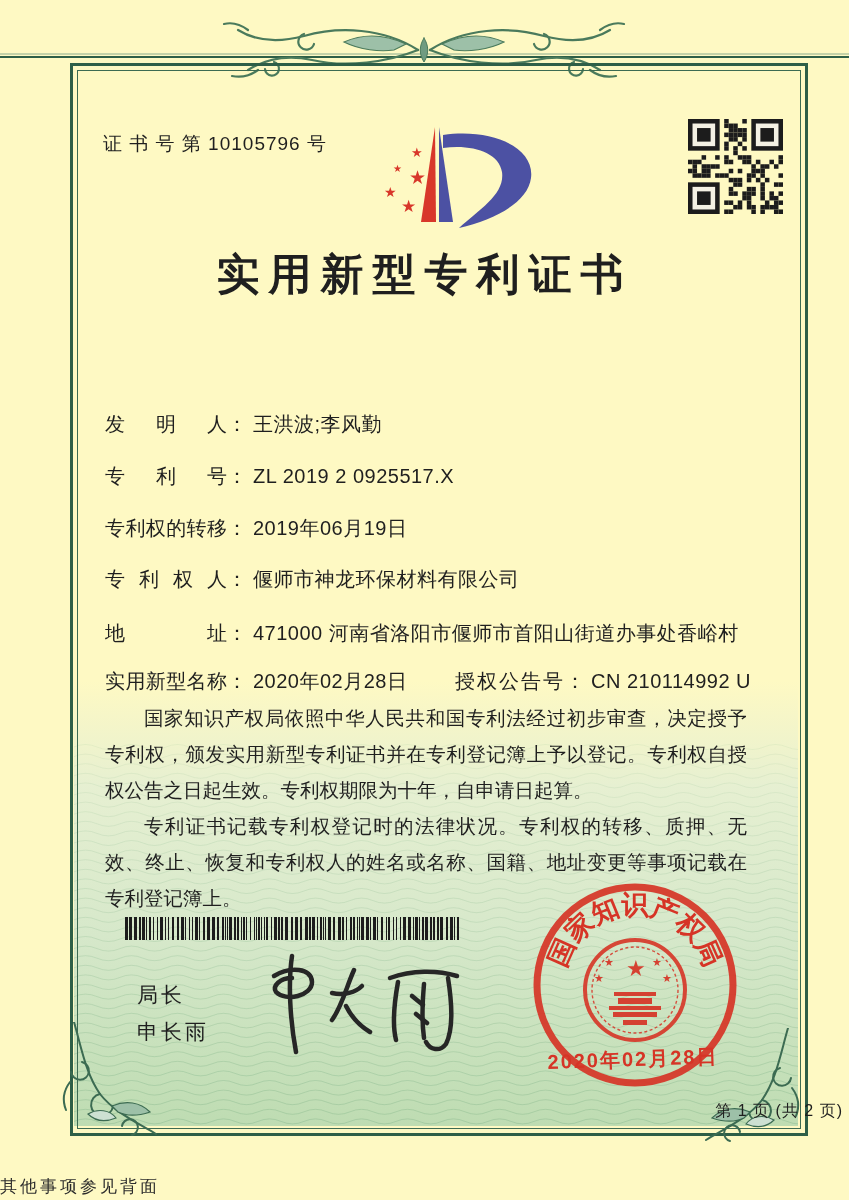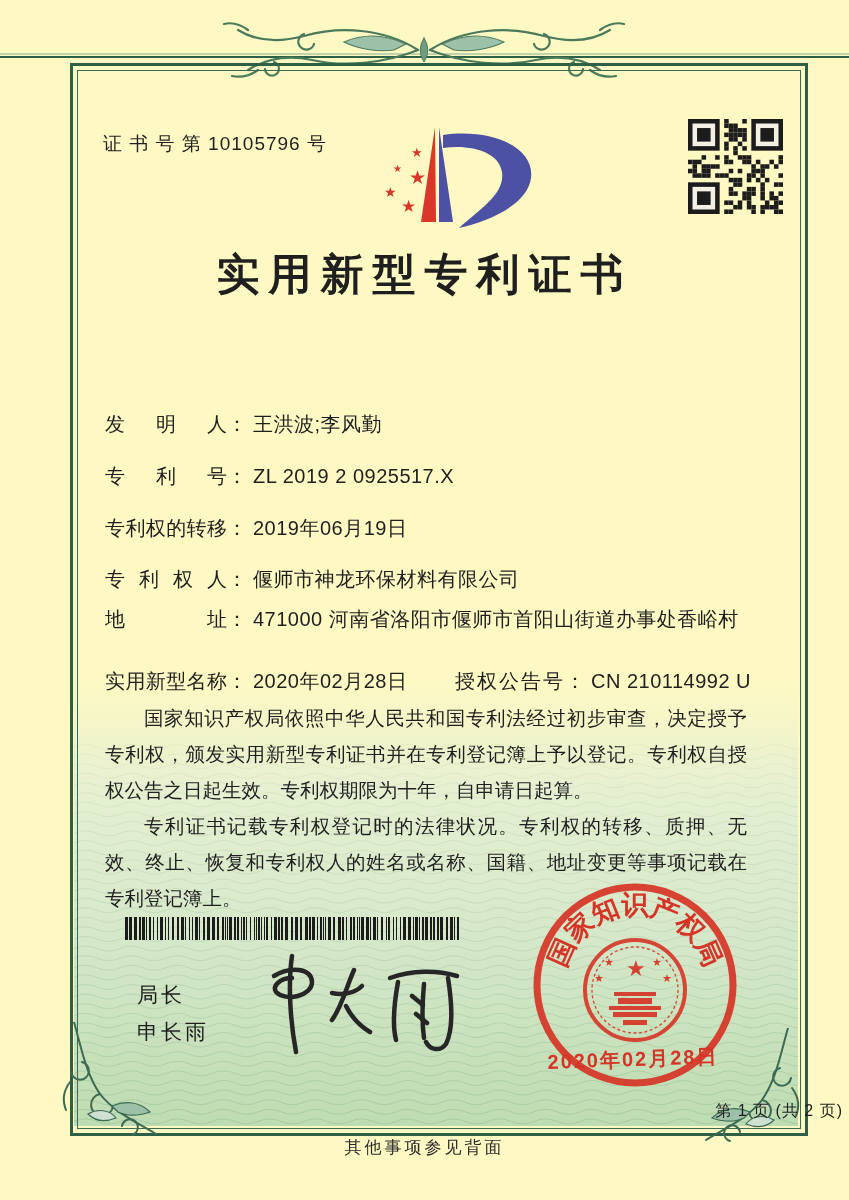--- a/index.html
+++ b/index.html
@@ -30,21 +30,21 @@
   .fcolon{display:inline-block;margin-right:6px;}
   .fvalue{letter-spacing:0.5px;}
   .grant-group2{position:absolute;left:350px;top:0;}
   .grant-group2 .glabel{letter-spacing:2px;}
   .body-par{position:absolute;left:105px;width:642px;font-size:19.5px;line-height:36px;
     text-align:justify;text-indent:2em;}
   .signer{position:absolute;left:137px;font-size:21px;letter-spacing:3px;text-align:center;}
   .seal-date{position:absolute;left:526px;top:1046px;width:214px;text-align:center;
     color:#d63426;font-size:20px;letter-spacing:2px;font-weight:bold;transform:rotate(-2deg);}
   .page-num{position:absolute;left:0;top:1101px;width:843px;text-align:right;font-size:16px;letter-spacing:1px;}
-  .back-note{position:absolute;left:0;top:1136px;width:849px;text-align:center;font-size:17px;letter-spacing:3px;color:#2c2c2c;}
+  .back-note{position:absolute;left:0;top:1175px;width:849px;font-size:17px;letter-spacing:3px;color:#2c2c2c;}
 </style>
 </head>
 <body>
 
 <div class="page">
 
   <svg class="abs" style="left:0;top:0" width="849" height="80">
     <line x1="0" y1="57" x2="849" y2="57" stroke="#2e5f47" stroke-width="2.2"></line>
     <line x1="0" y1="54" x2="849" y2="54" stroke="#6f9b81" stroke-width="0.8"></line>
     <g stroke="#4a7a5c" fill="none" stroke-width="2.2" stroke-linecap="round">
@@ -293,21 +293,21 @@
   </div>
   <div class="field-row" style="top:463px">
     <span class="flabel">专利号</span><span class="fcolon">：</span><span class="fvalue">ZL 2019 2 0925517.X</span>
   </div>
   <div class="field-row" style="top:515px">
     <span class="flabel">专利权的转移</span><span class="fcolon">：</span><span class="fvalue">2019年06月19日</span>
   </div>
   <div class="field-row" style="top:566px">
     <span class="flabel">专利权人</span><span class="fcolon">：</span><span class="fvalue">偃师市神龙环保材料有限公司</span>
   </div>
-  <div class="field-row" style="top:606px">
+  <div class="field-row" style="top:620px">
     <span class="flabel">地址</span><span class="fcolon">：</span><span class="fvalue">471000 河南省洛阳市偃师市首阳山街道办事处香峪村</span>
   </div>
   <div class="field-row" style="top:668px">
     <span class="flabel">实用新型名称</span><span class="fcolon">：</span><span class="fvalue">2020年02月28日</span>
     <span class="grant-group2">
       <span class="glabel">授权公告号</span><span class="fcolon">：</span><span class="fvalue">CN 210114992 U</span>
     </span>
   </div>
 
   <div class="body-par" style="top:700px">国家知识产权局依照中华人民共和国专利法经过初步审查，决定授予专利权，颁发实用新型专利证书并在专利登记簿上予以登记。专利权自授权公告之日起生效。专利权期限为十年，自申请日起算。</div>

